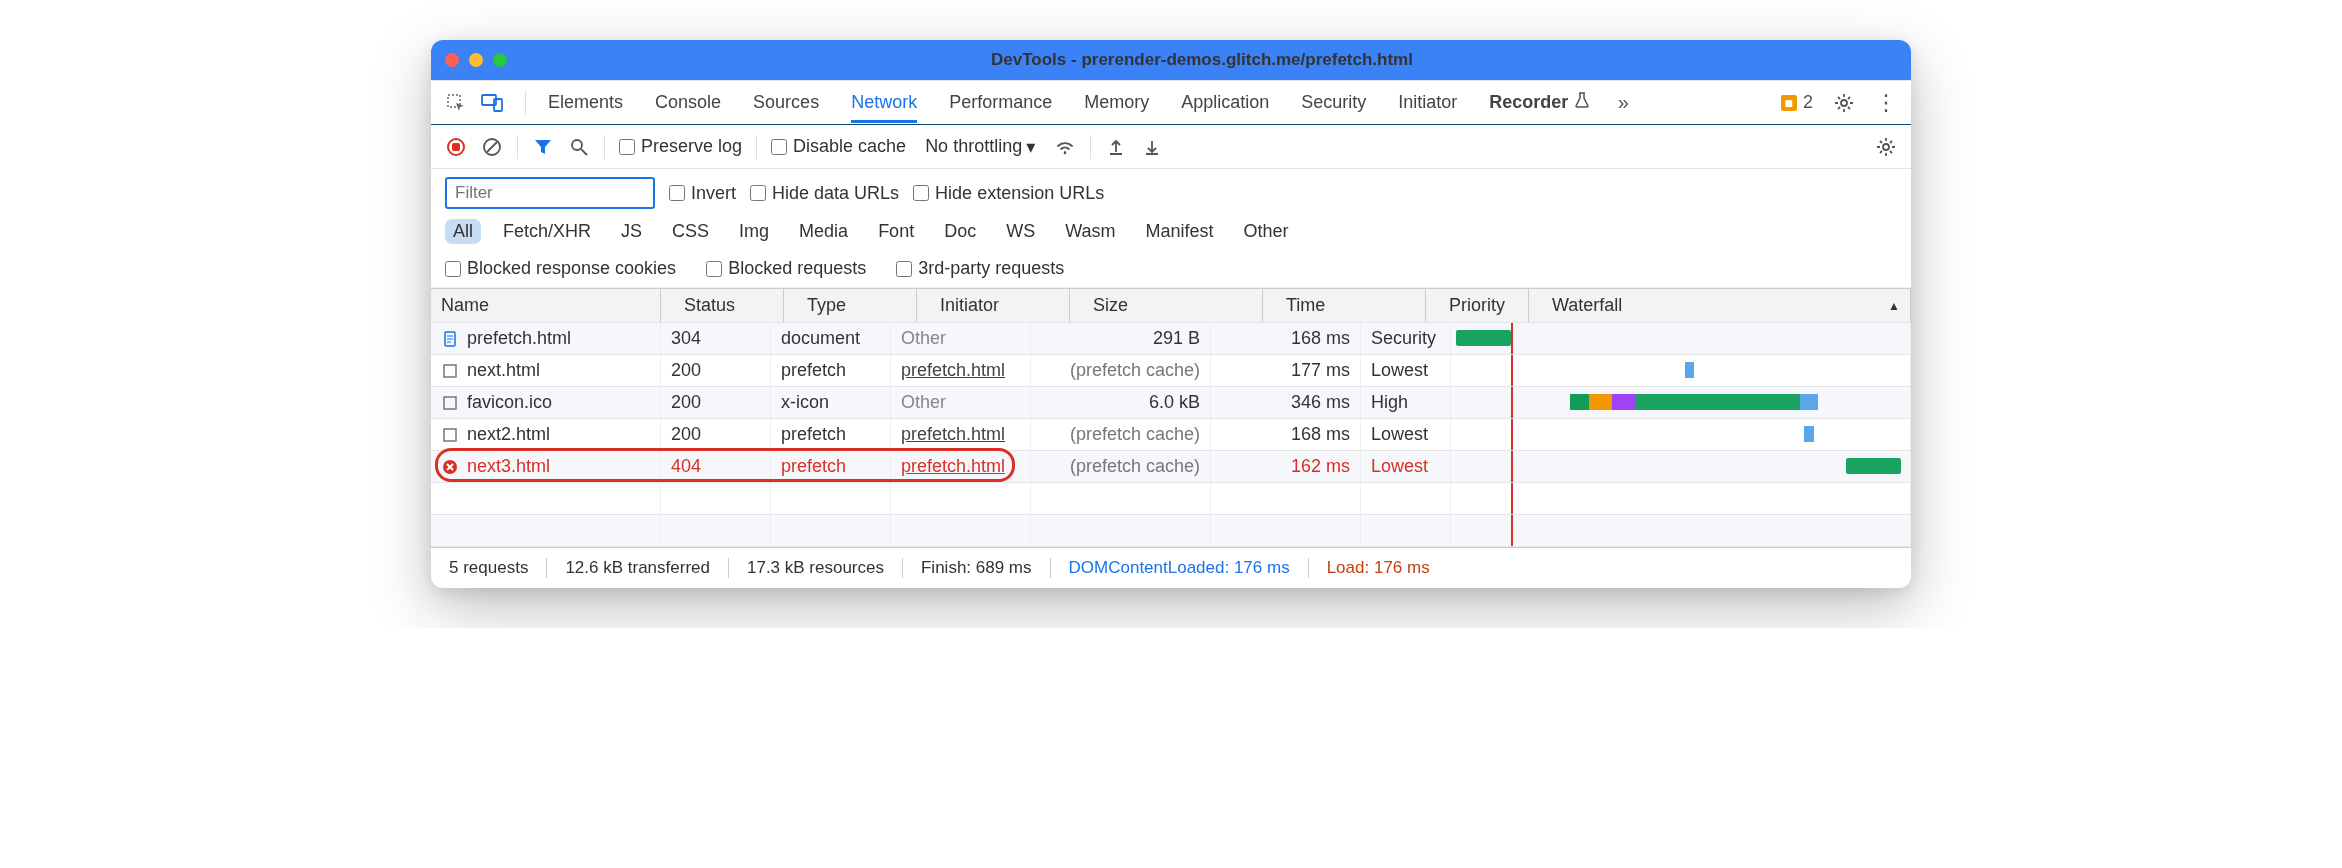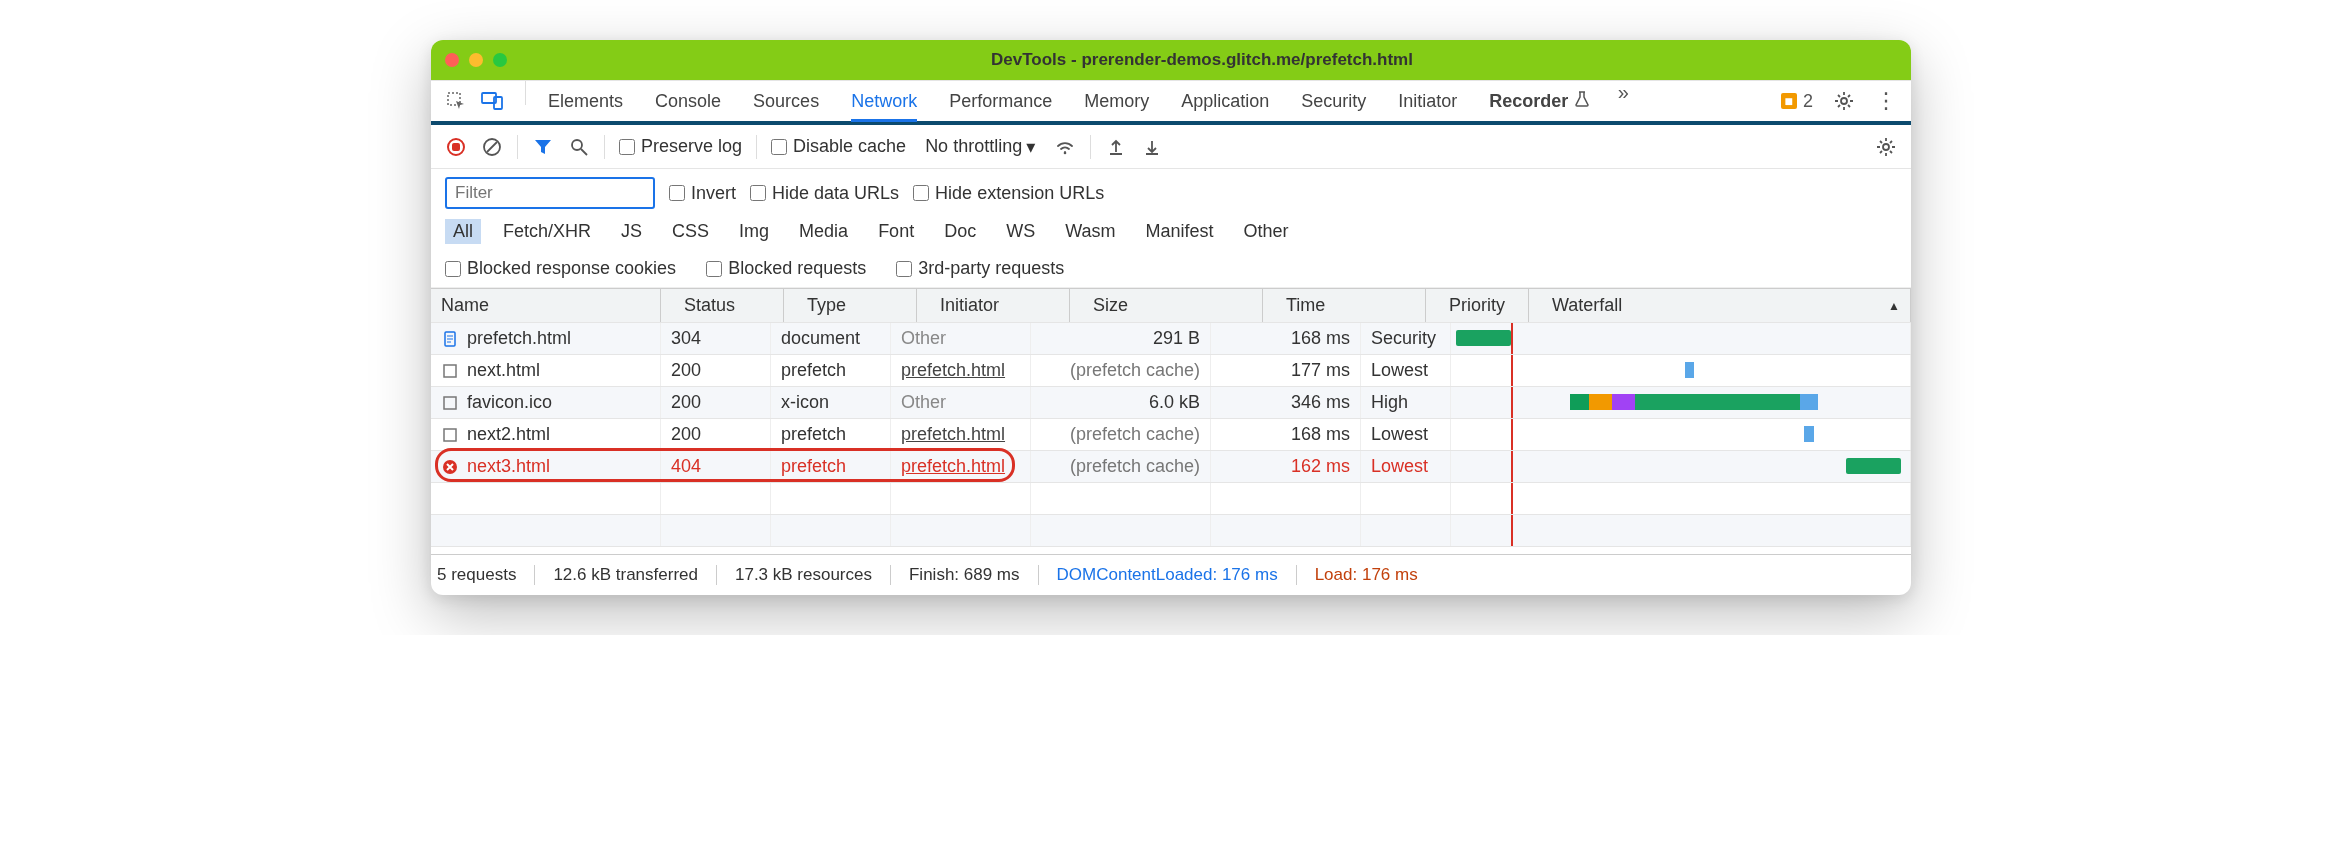--- a/index.html
+++ b/index.html
@@ -16,34 +16,34 @@
     background: #fff;
     border-radius: 12px;
     box-shadow: 0 20px 60px rgba(0,0,0,.25), 0 4px 15px rgba(0,0,0,.1);
     overflow: hidden;
   }
   
   .titlebar {
     display: flex;
     align-items: center;
     padding: 10px 14px;
-    background: #84cc16;
+    background: #3b82f6;
     border-bottom: 1px solid #e5e5e5;
     position: relative;
   }
   .traffic { display:flex; gap:10px; }
   .tl { width:14px; height:14px; border-radius:50%; }
   .tl.red { background:#ff5f57; }
   .tl.yel { background:#febc2e; }
   .tl.grn { background:#28c840; }
   .title { flex:1; text-align:center; font-weight:600; font-size:17px; color:#333; }
   
   .tabs {
-    display:flex; gap:22px;
-    padding: 0 14px; border-bottom:4px solid #0c4a6e;
+    display:flex; align-items:center; gap:22px;
+    padding: 0 14px; border-bottom:1px solid #0c4a6e;
     height:44px;
   }
   .tabs .lead { display:flex; gap:14px; align-items:center; color:#666; }
   .tabs .lead svg { flex-shrink:0; }
   .tab { color:#444; cursor:pointer; padding:10px 0; }
   .tab.active { color:#1a73e8; border-bottom:3px solid #1a73e8; font-weight:500; padding-bottom:7px;}
   .tab.beaker { display:flex; align-items:center; gap:6px;font-weight:bold; }
   .spacer { flex:1; }
   .rtabs { display:flex; align-items:center; gap:20px; color:#555; }
   .badge { background:#f29900; color:#fff; font-size:14px; padding:0 4px; border-radius:2px; display:inline-flex; align-items:center; gap:4px; }
@@ -63,21 +63,21 @@
   
   .filterbar {
     display:flex; flex-wrap:wrap; align-items:center; gap:14px;
     padding:8px 14px; border-bottom:1px solid #eee;
     row-gap:10px;
   }
   .filterinput {
     border:2px solid #1a73e8; border-radius:3px;
     padding:4px 8px; font-size:17px; width:210px; color:#888;
   }
-  .pill { padding:2px 8px; border-radius:0; cursor:pointer; color:#333;}
+  .pill { padding:2px 8px; border-radius:7px; cursor:pointer; color:#333;}
   .pill.sel { background:#c7dbf3; }
   .pillrow { display:flex; align-items:center; gap:14px; flex-wrap:wrap;}
   .subrow { display:flex; align-items:center; gap:30px; width:100%; padding-top:4px;}
   
   .tbl { border-top:1px solid #ccc; }
   .row { display:grid; grid-template-columns: 230px 110px 120px 140px 180px 150px 90px 1fr; border-bottom:1px solid #e5e5e5; height:32px; align-items:center;}
   .hdr { background:#f1f3f4; font-weight:500; color:#333; height:34px;gap:13px;}
   .hdr .cell { border-right:1px solid #ccc; padding:0 10px; height:100%; display:flex; align-items:center; justify-content:space-between;}
   .row .cell { padding:0 10px; white-space:nowrap; overflow:hidden; text-overflow:ellipsis;}
   .row:not(.hdr) .cell { border-right:1px solid #eee; height:100%; display:flex; align-items:center;}
@@ -92,21 +92,21 @@
   
   .wf { position:relative; height:100%; }
   .wf .bar { position:absolute; top:7px; height:16px; background:#1aa260; border-radius:2px;}
   .wf .seg { position:absolute; top:7px; height:16px;}
   .tline { position:absolute; top:0; bottom:0; width:2px; background:#d93025; }
   
   .row.empty .cell { color:transparent; }
   
   .footer {
     display:flex; gap:18px;
-    padding:10px 6px; border-top:1px solid #ccc; font-size:17px;margin-top:7px;
+    padding:10px 18px; border-top:1px solid #ccc; font-size:17px;
   }
   .footer .fsep { width:1px; height:20px; background:#ccc; }
   .dcl { color:#1a73e8; }
   .load { color:#c2410c; }
   .sortarr { font-size:12px; }
 </style>
 </head>
 <body>
 
 <div class="window">

